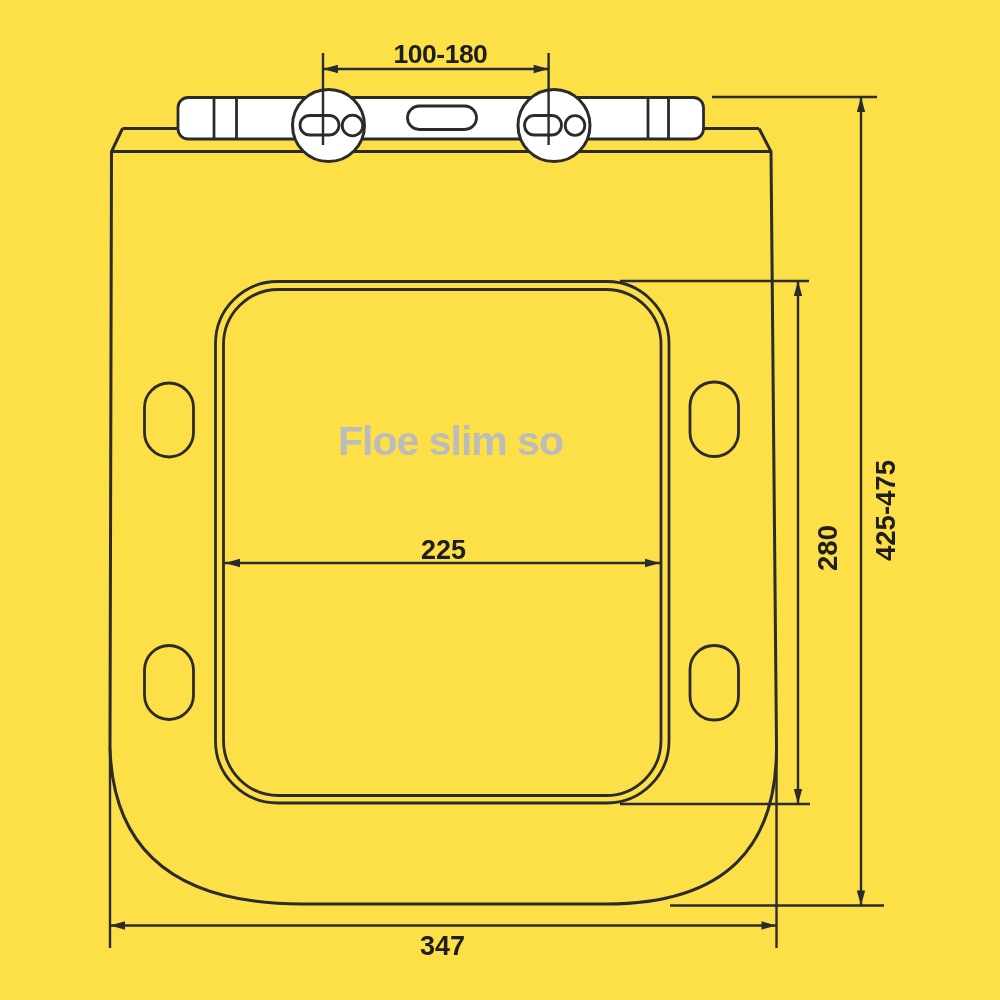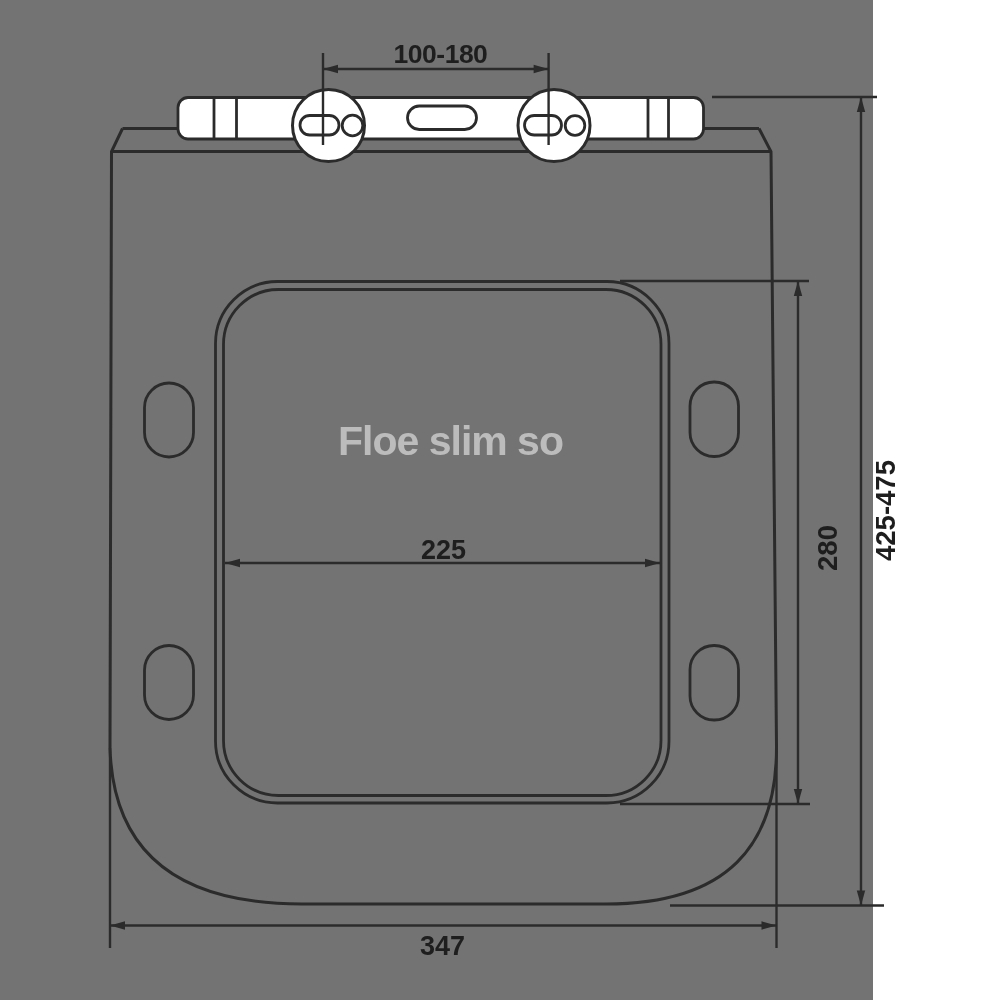--- a/index.html
+++ b/index.html
@@ -1,16 +1,16 @@
 <!DOCTYPE html>
 <html><head>
 <meta charset="utf-8">
 <style>
 html,body{margin:0;padding:0;background:#ffffff;}
-.wrap{width:873px;height:1000px;position:relative;background:#737373;}
+.wrap{width:1000px;height:1000px;position:relative;background:#fde047;}
 text{font-family:"Liberation Sans", sans-serif;font-weight:bold;}
 </style>
 </head>
 <body>
 <div class="wrap">
 <svg width="1000" height="1000" viewBox="0 0 1000 1000">
 
 <path d="M122.5,128.5 L111.5,151.5 L110,748 C113,848 172,904 302,904 L606,904 C728,904 777,845 776.5,746 L771,151.5 L759,128.5" fill="none" stroke="#2b2b2b" stroke-width="3"></path>
 
 <line x1="111.5" y1="151.5" x2="771" y2="151.5" stroke="#2b2b2b" stroke-width="2.8"></line>

